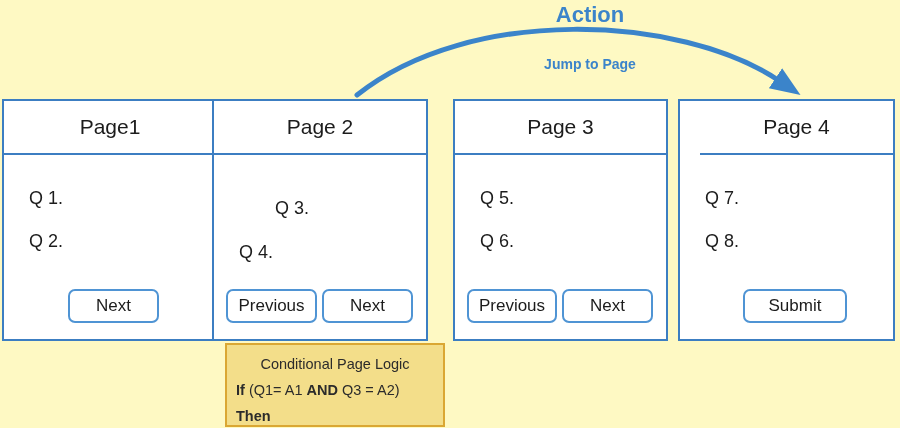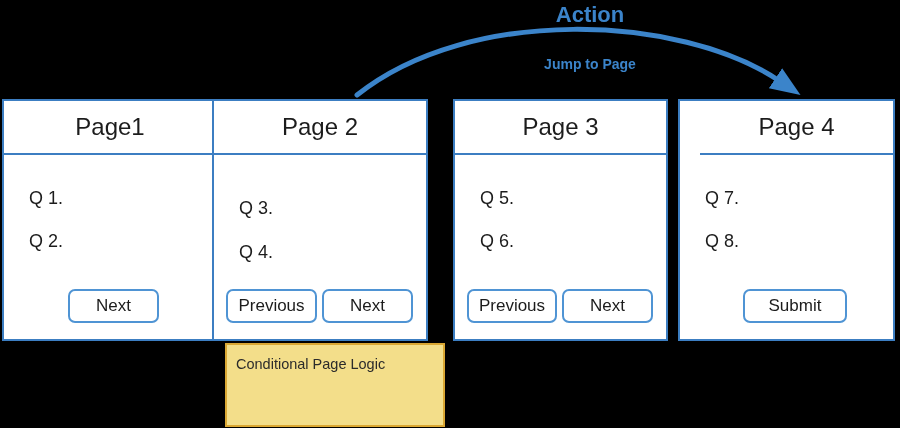--- a/index.html
+++ b/index.html
@@ -1,51 +1,51 @@
 <!DOCTYPE html>
 <html><head>
 <meta charset="utf-8">
 <style>
   html,body{margin:0;padding:0;background:#fff;}
   #stage{
-    position:relative;width:900px;height:428px;background:#000000;
+    position:relative;width:900px;height:428px;background:#fef9c3;
     font-family:"Liberation Sans", sans-serif;color:#1f1f1f;overflow:hidden;
   }
   
   #arrow-svg{position:absolute;left:0;top:0;width:900px;height:428px;pointer-events:none;}
   .flow-label{position:absolute;color:#3b84ca;font-weight:bold;text-align:center;}
   #action-label{left:490px;top:2px;width:200px;font-size:22px;}
   #jump-label{left:490px;top:56px;width:200px;font-size:14px;}
   
   .page-box{
     position:absolute;top:99px;height:242px;background:#fff;
     border:2px solid #3c7ec2;box-sizing:border-box;
   }
   .page-header{
     height:52px;border-bottom:2px solid #3c7ec2;
     display:flex;align-items:center;justify-content:center;
-    font-size:24px;color:#1c1c1c;
+    font-size:21px;color:#1c1c1c;
   }
   .q{position:absolute;left:25px;font-size:18px;color:#1c1c1c;}
   .btn{
     position:absolute;top:188px;height:34px;box-sizing:border-box;
     background:#fff;border:2px solid #4f94d4;border-radius:7px;
     display:flex;align-items:center;justify-content:center;
     font-size:17px;color:#1c1c1c;cursor:pointer;text-align:center;
   }
   
   .q-a1{top:87px;} .q-a2{top:130px;}   
-  .q-b1{top:97px;} .q-b2{top:141px;}   
+  .q-b1{top:97px;margin-left:36px;} .q-b2{top:141px;}   
   
   #cond-note{
     position:absolute;left:225px;top:343px;width:220px;height:84px;
     box-sizing:border-box;background:#f3de8a;border:2px solid #daa733;
     padding:6px 9px 0 9px;font-size:14.5px;color:#2b2b2b;line-height:26px;
   }
-  #cond-note .note-title{text-align:left;}
+  #cond-note .note-title{text-align:center;}
   #cond-note b{font-weight:bold;}
 </style>
 </head>
 <body>
 
 <div id="stage">
 
   <svg id="arrow-svg" viewBox="0 0 900 428">
     <defs>
       <marker id="ah" viewBox="0 0 10 10" refX="1" refY="5" markerWidth="6" markerHeight="6" orient="auto">
@@ -83,16 +83,17 @@
 
   <div class="page-box" style="left:678px;width:217px;padding-left:20px;">
     <div class="page-header">Page 4</div>
     <div class="q q-a1">Q 7.</div>
     <div class="q q-a2">Q 8.</div>
     <div class="btn" style="left:63px;width:104px;">Submit</div>
   </div>
 
   <div id="cond-note">
     <div class="note-title">Conditional Page Logic</div>
+    <div><b>If</b><span> (Q1= A1 </span><b>AND</b><span> Q3 = A2) </span><b>Then</b></div>
 
   </div>
 
 </div>
 
 </body></html>

